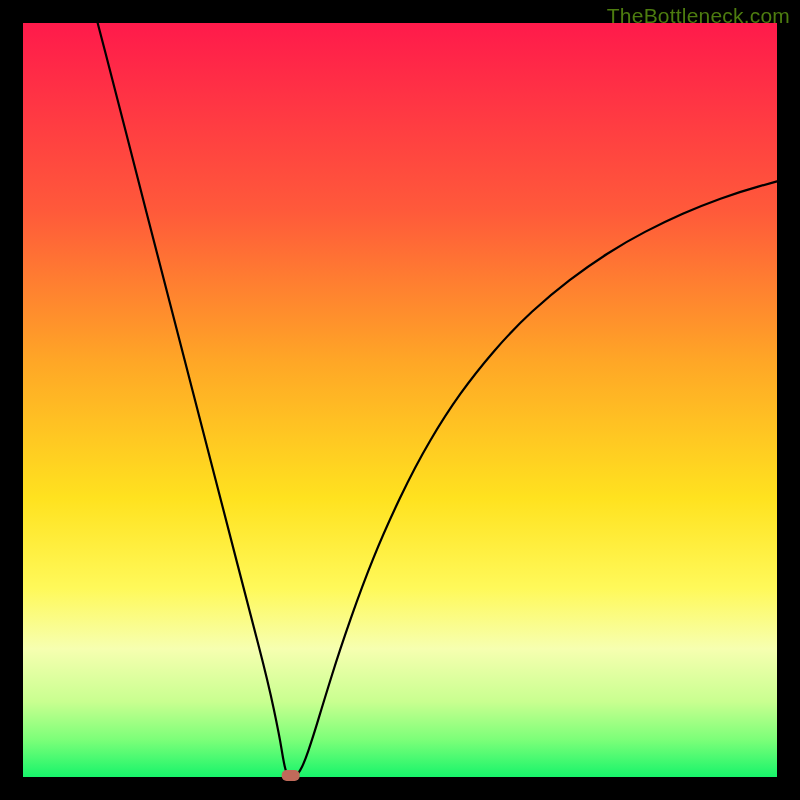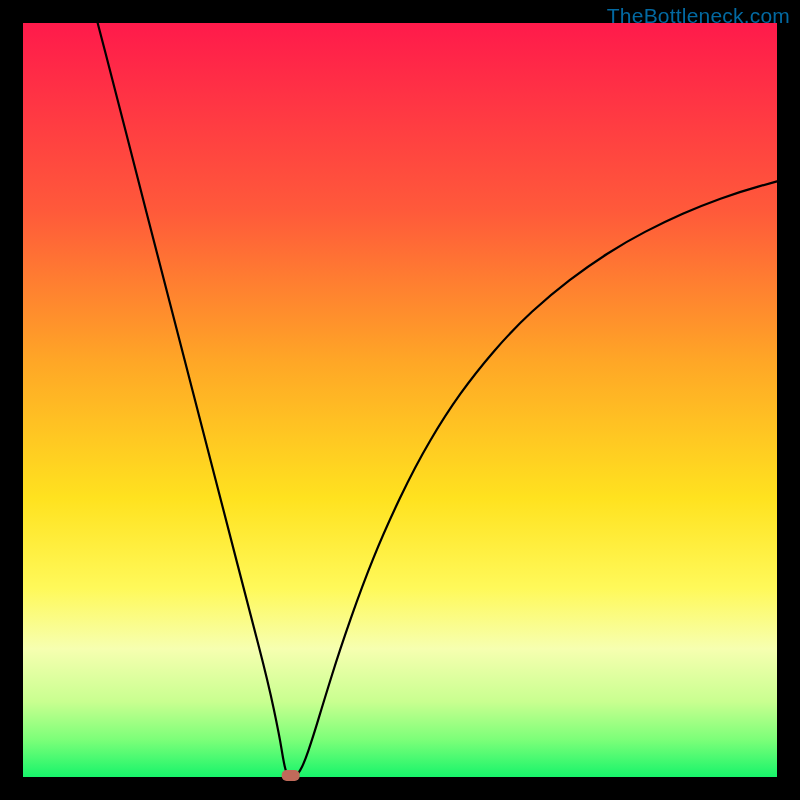--- a/index.html
+++ b/index.html
@@ -50,21 +50,21 @@
     stroke-linejoin: round;
   }
   .marker {
     fill: #c06a5a;
     stroke: none;
   }
   .watermark {
     position: absolute;
     top: 4px;
     right: 10px;
-    color: #0369a1;
+    color: #4d7c0f;
     font-size: 21px;
     font-weight: 500;
     letter-spacing: 0.2px;
     user-select: none;
   }
 </style>
 </head>
 <body>
 
 <div class="stage">

